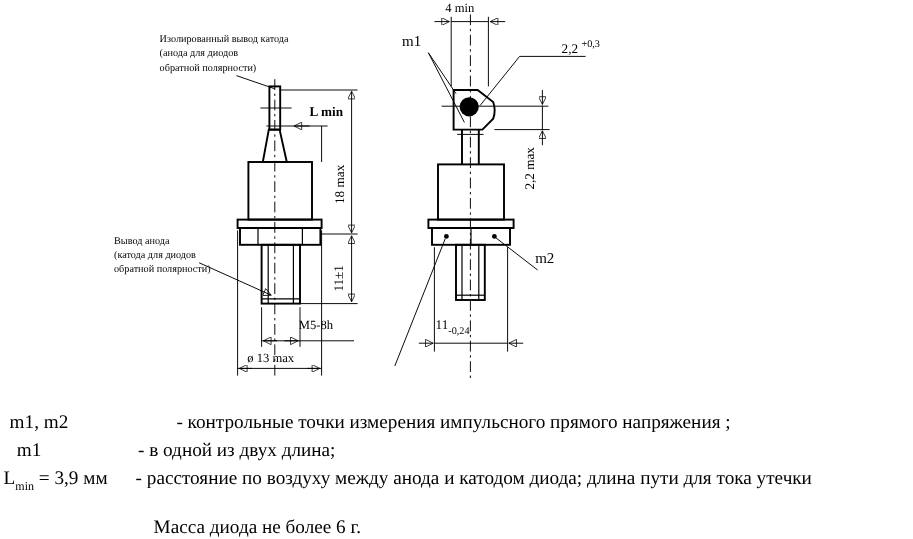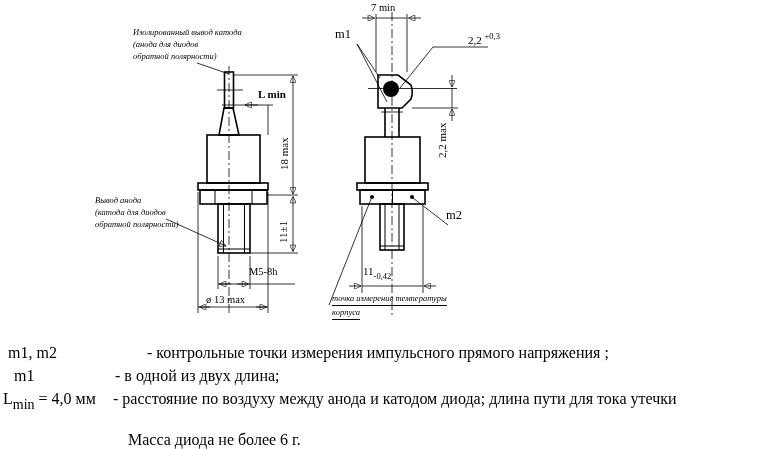--- a/index.html
+++ b/index.html
@@ -8,30 +8,30 @@
     font-family:"Liberation Serif",serif;color:#000;overflow:hidden;
   }
   .drawing{position:absolute;left:0;top:0;}
   .drawing line,.drawing path,.drawing rect{stroke:#000;fill:none;}
   .outline{stroke-width:1.6px;}
   .thin{stroke-width:0.8px;}
   .mid{stroke-width:1.0px;}
   .cl{stroke-width:0.8px;stroke-dasharray:9 3 2 3;}
   .dot{fill:#000;stroke:none;}
   .lbl{position:absolute;white-space:nowrap;color:#000;line-height:1;}
-  .s8{font-size:8.5px;line-height:12px;font-style:italic;}
+  .s8{font-size:8.5px;line-height:12px;}
   .s10{font-size:10.5px;}
   .s11{font-size:11px;}
   .s12{font-size:12.5px;}
   .rot{transform:rotate(-90deg);transform-origin:0 0;}
   .uline{display:inline-block;border-bottom:0.8px solid #000;padding-bottom:1px;}
   .sup{font-size:8.5px;vertical-align:5px;}
   .subt{font-size:8.5px;vertical-align:-4px;}
   .note{position:absolute;font-size:16px;white-space:nowrap;}
-  .nsub{font-size:14px;vertical-align:-5px;}
+  .nsub{font-size:10px;vertical-align:-5px;}
 </style>
 </head>
 <body>
 
 <div class="screen">
 
   <svg class="drawing" width="761" height="340" viewBox="0 0 761 340">
     <defs>
       <marker id="arr" viewBox="0 0 10 10" refX="10" refY="5" markerWidth="10" markerHeight="8" orient="auto-start-reverse">
           <path d="M0,0L10,5L0,10Z" fill="#000" stroke="none"></path>
@@ -174,36 +174,32 @@
     <div>(катода для диодов</div>
     <div>обратной полярности)</div>
   </div>
 
   <div class="lbl s11" style="left:258px;top:89px;font-weight:bold;">L min</div>
   <div class="lbl s11 rot" style="left:279px;top:170px;">18 max</div>
   <div class="lbl s11 rot" style="left:278px;top:243px;">11±1</div>
   <div class="lbl s10" style="left:249px;top:267px;">M5-8h</div>
   <div class="lbl s10" style="left:206px;top:295px;">ø 13 max</div>
 
-  <div class="lbl s10" style="left:371px;top:3px;">7 min</div>
+  <div class="lbl s10" style="left:371px;top:3px;">4 min</div>
   <div class="lbl s12" style="left:335px;top:28px;">m1</div>
   <div class="lbl s11" style="left:441px;top:32px;margin-left:27px;"><span>2,2</span> <span class="sup">+0,3</span></div>
   <div class="lbl s11 rot" style="left:437px;top:158px;">2,2 max</div>
   <div class="lbl s12" style="left:446px;top:209px;">m2</div>
-  <div class="lbl s11" style="left:363px;top:266px;"><span>11</span><span class="subt">-0,42</span></div>
-
-  <div class="lbl s8" style="left:332px;top:292px;">
-    <div><span class="uline">точка измерения температуры</span></div>
-    <div><span class="uline">корпуса</span></div>
-  </div>
+  <div class="lbl s11" style="left:363px;top:266px;"><span>11</span><span class="subt">-0,24</span></div>
+
 
   <div class="note" style="left:8px;top:344px;">m1, m2</div>
   <div class="note" style="left:115px;top:344px;margin-left:32px;">- контрольные точки измерения импульсного прямого напряжения ;</div>
 
   <div class="note" style="left:14px;top:367px;">m1</div>
   <div class="note" style="left:115px;top:367px;">- в одной из двух длина;</div>
 
-  <div class="note" style="left:3px;top:390px;"><span>L</span><span class="nsub">min</span> <span>= 4,0 мм</span></div>
+  <div class="note" style="left:3px;top:390px;"><span>L</span><span class="nsub">min</span> <span>= 3,9 мм</span></div>
   <div class="note" style="left:113px;top:390px;">- расстояние по воздуху между анода и катодом диода; длина пути для тока утечки</div>
 
   <div class="note" style="left:128px;top:431px;">Масса диода не более 6 г.</div>
 
 </div>
 
 </body></html>

